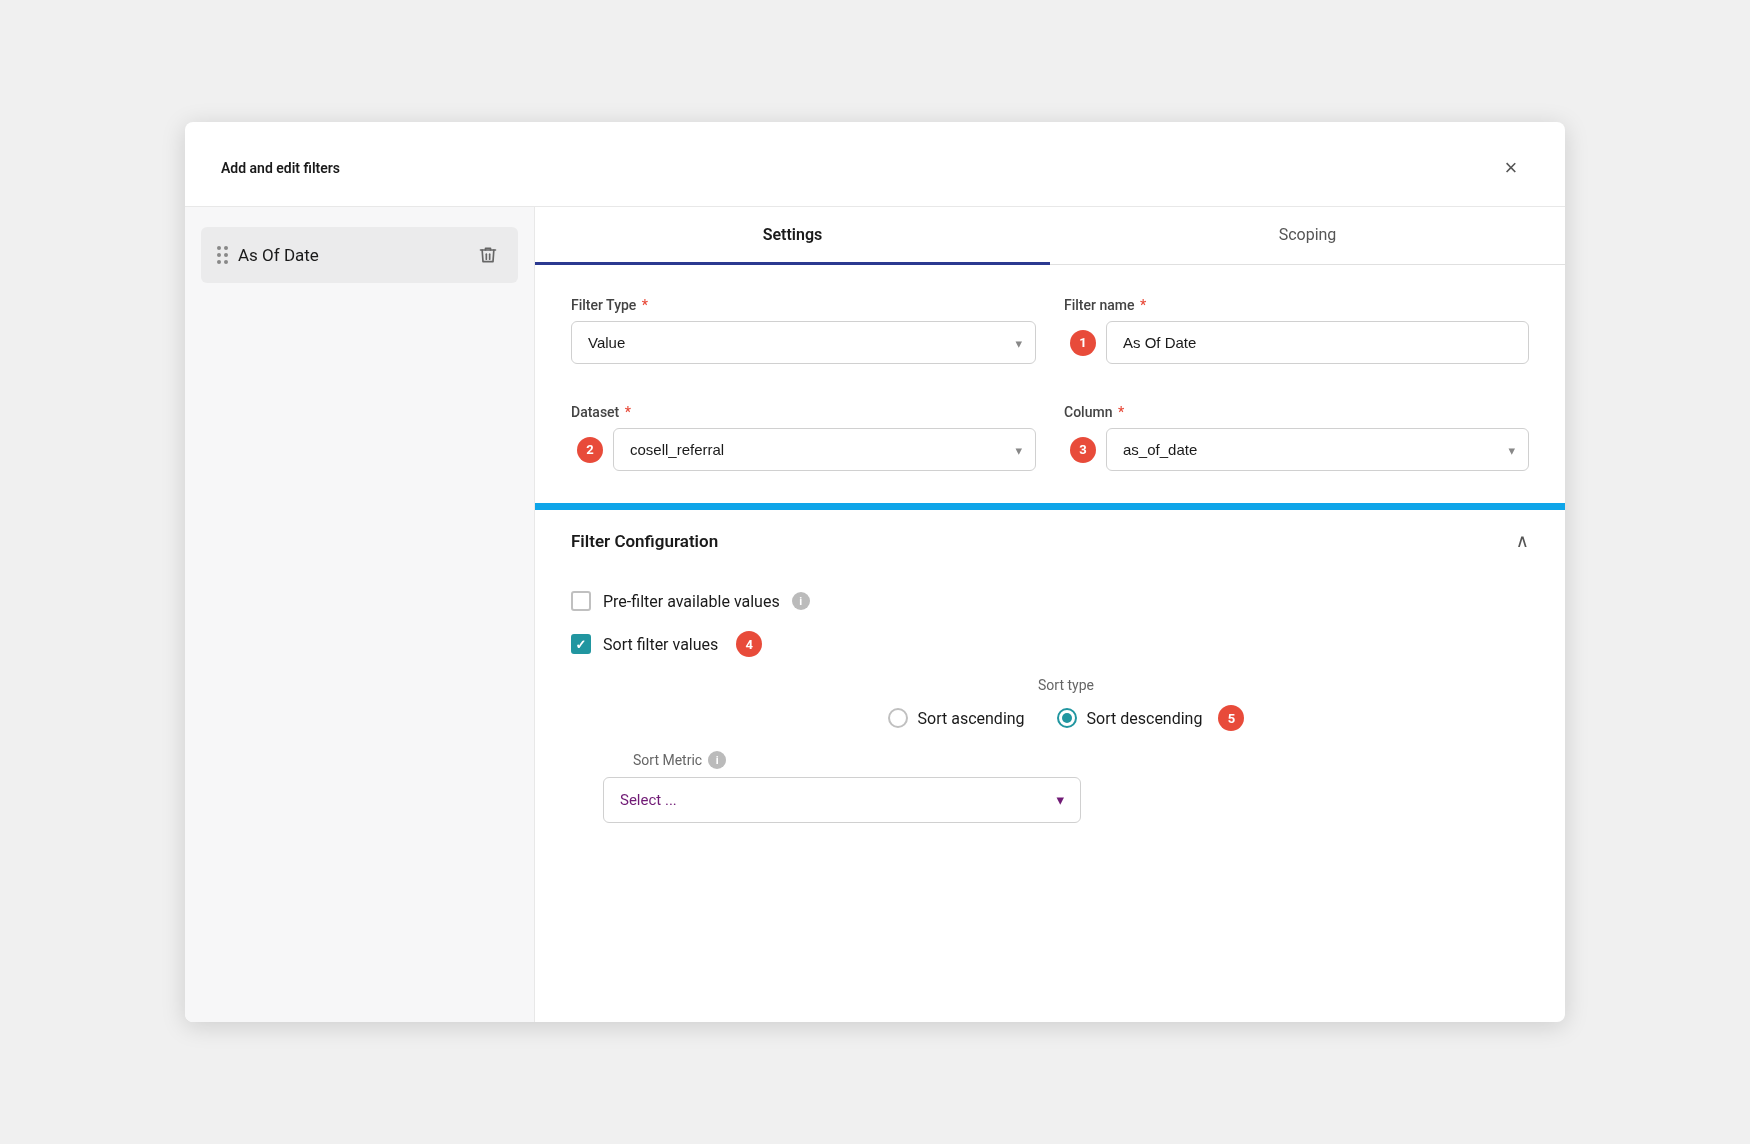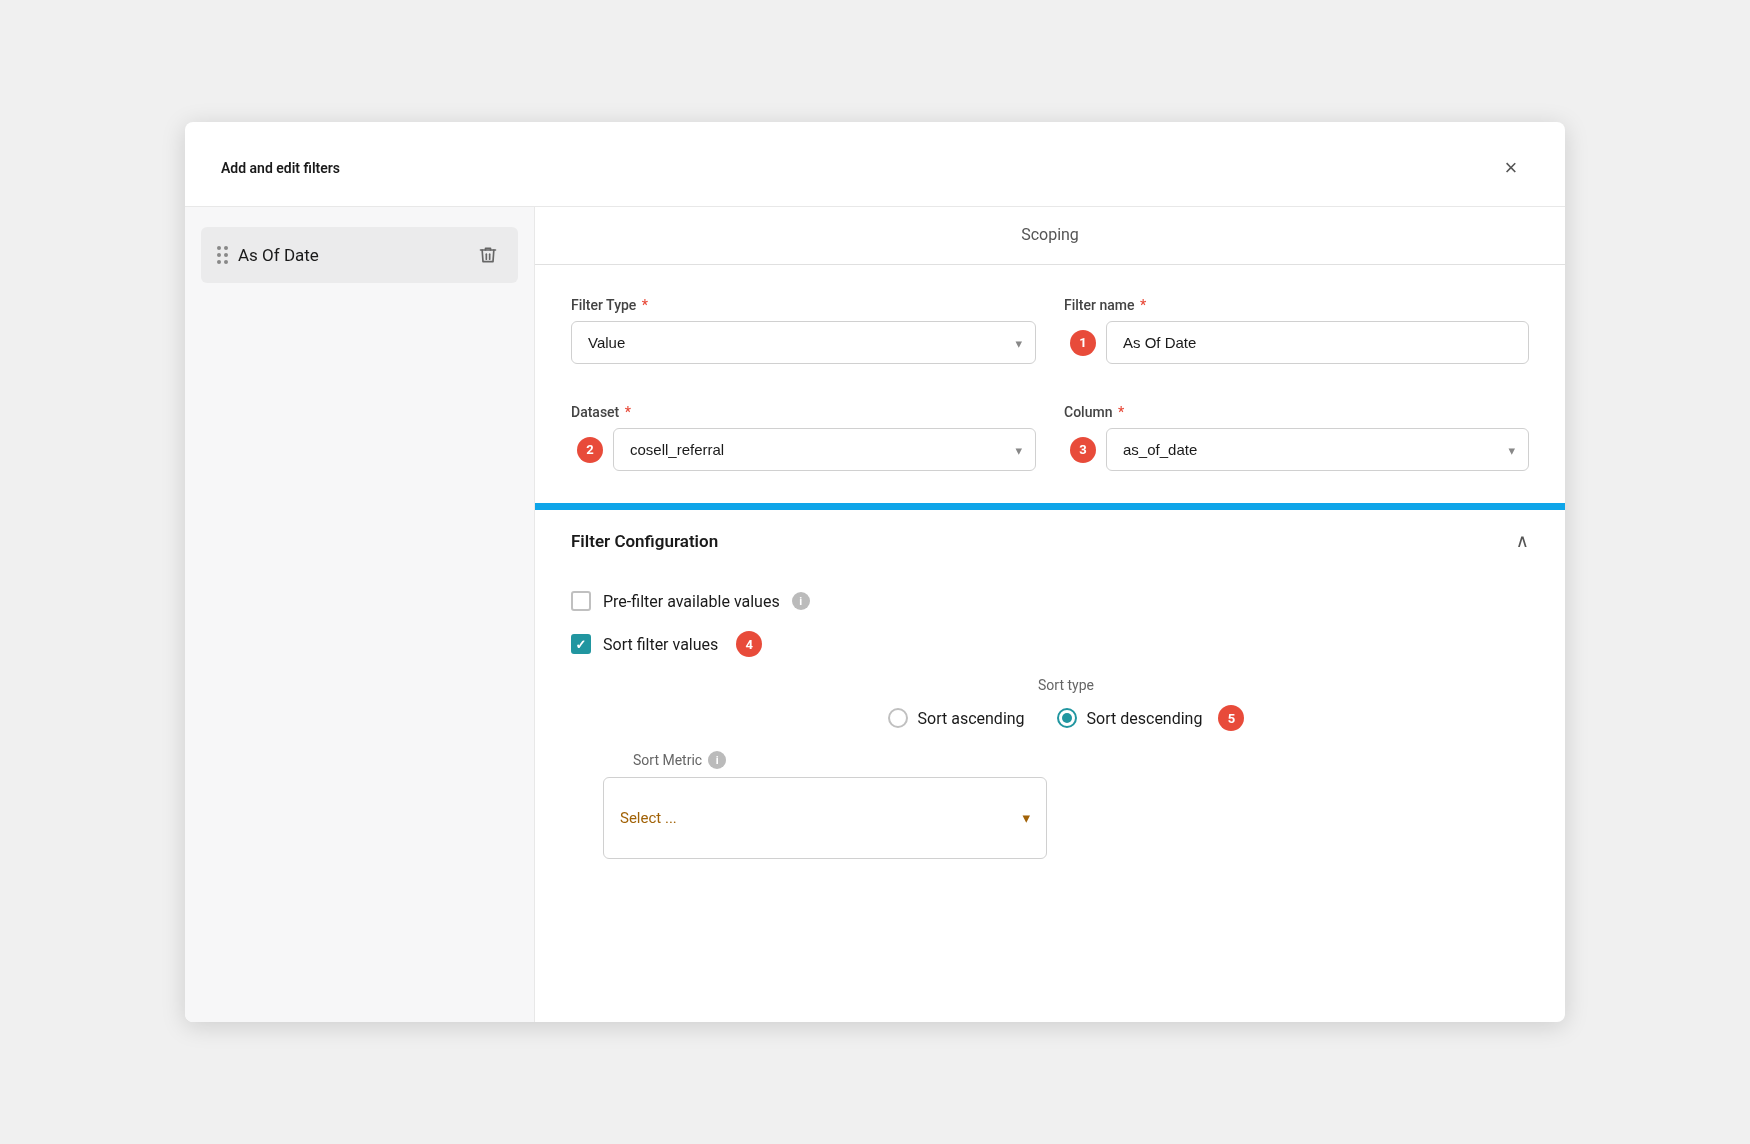--- a/index.html
+++ b/index.html
@@ -326,29 +326,29 @@
       flex-direction: column;
       gap: 8px;
     }
     .sort-metric-label {
       font-size: 14px;
       color: #666;
     }
     .select-placeholder {
       border: 1px solid #d0d0d0;
       border-radius: 6px;
-      padding: 31px 16px;
+      padding: 13px 16px;
       font-size: 15px;
-      color: #a16207;
+      color: #701a75;
       background: #fff;
       display: flex;
       align-items: center;
       justify-content: space-between;
       cursor: pointer;
-      width: 444px;
+      width: 478px;
     }
     .filter-name-row {
       display: flex;
       align-items: center;
       gap: 10px;
     }
   </style>
 </head>
 <body>
 
@@ -388,20 +388,23 @@
             <path d="M14 11v6"></path>
             <path d="M9 6V4h6v2"></path>
           </svg>
         </button>
       </div>
     </div>
 
     <div class="main-panel">
 
       <div class="tabs">
+        <div class="tab active">
+          <span>Settings</span>
+        </div>
         <div class="tab">
           <span>Scoping</span>
         </div>
       </div>
 
       <div class="panel-content">
 
         <div class="form-row">
 
           <div class="form-group">

